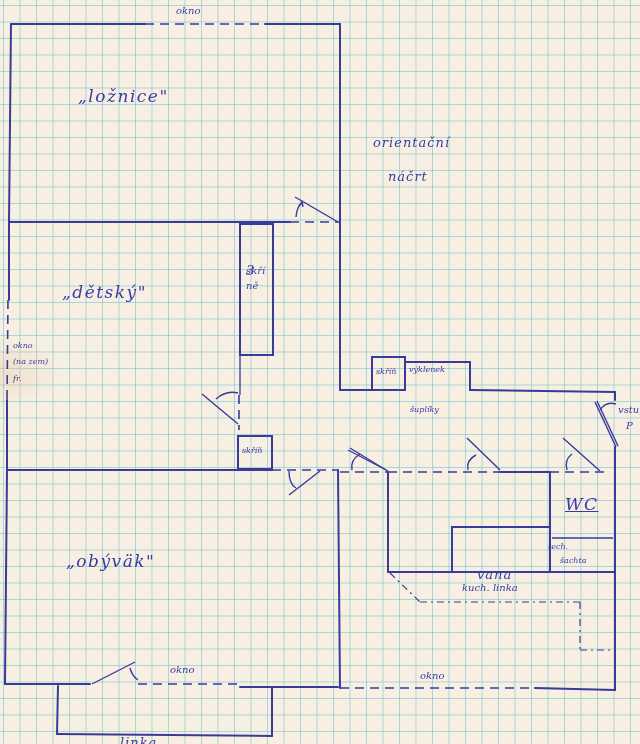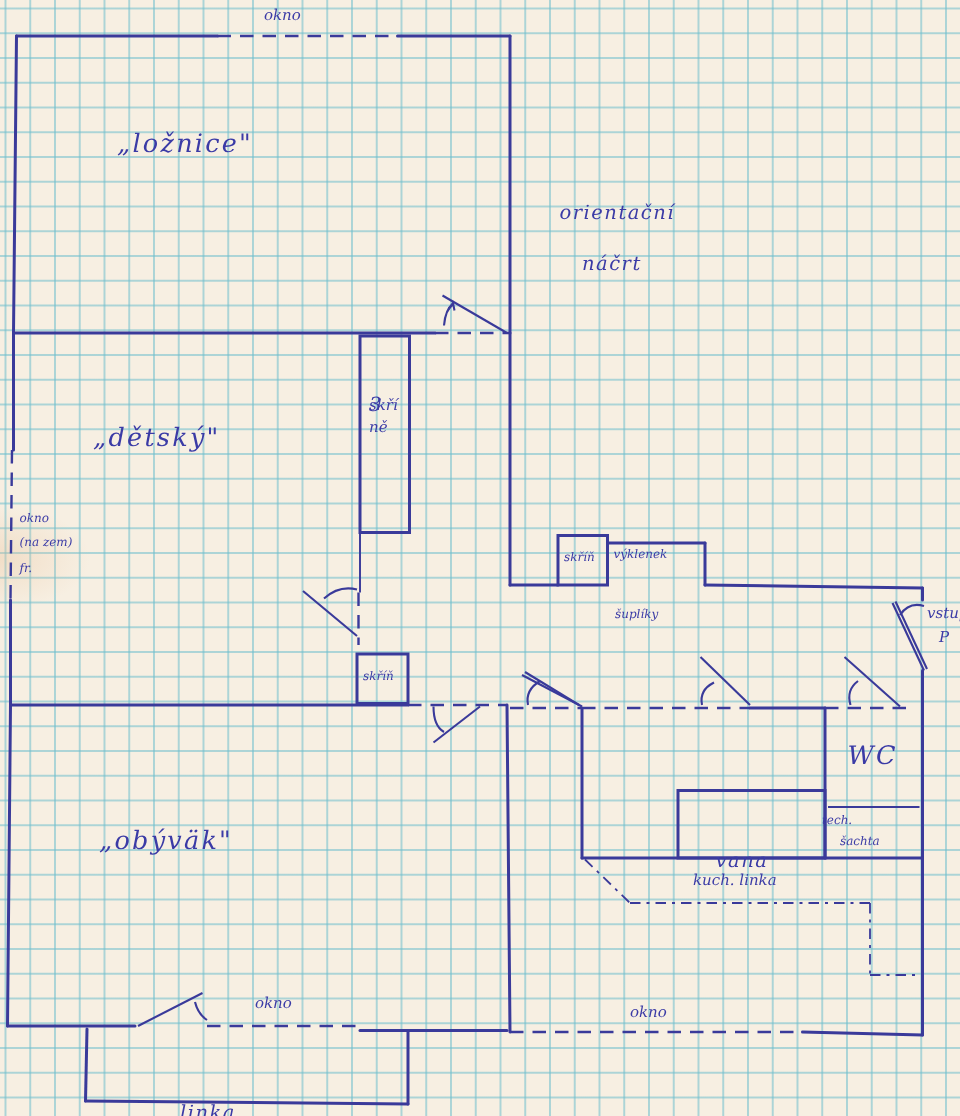--- a/index.html
+++ b/index.html
@@ -162,21 +162,21 @@
 <div class="lbl small" style="left:246px; top:280px;text-align:right;">ně</div>
 
 <div class="lbl tiny" style="left:242px; top:445px;">skříň</div>
 <div class="lbl tiny" style="left:376px; top:366px;">skříň</div>
 <div class="lbl tiny" style="left:409px; top:364px;">výklenek</div>
 <div class="lbl tiny" style="left:410px; top:378px;margin-top:26px;">šuplíky</div>
 
 <div class="lbl small" style="left:618px; top:404px;">vstup</div>
 <div class="lbl small" style="left:626px; top:420px;">P</div>
 
-<div class="lbl big" style="left:565px; top:494px;">WC</div>
+<div class="lbl big" style="left:565px; top:494px;text-decoration:underline;">WC</div>
 <div class="lbl mid" style="left:477px; top:540px;">vana</div>
 <div class="lbl tiny" style="left:548px; top:541px;">tech.</div>
 <div class="lbl tiny" style="left:560px; top:555px;">šachta</div>
 <div class="lbl small" style="left:462px; top:582px;">kuch. linka</div>
 
 <div class="lbl big" style="left:66px; top:551px;">„obýväk"</div>
 <div class="lbl small" style="left:170px; top:664px;">okno</div>
 <div class="lbl small" style="left:420px; top:670px;">okno</div>
 <div class="lbl mid" style="left:120px; top:708px;">linka</div>
 

